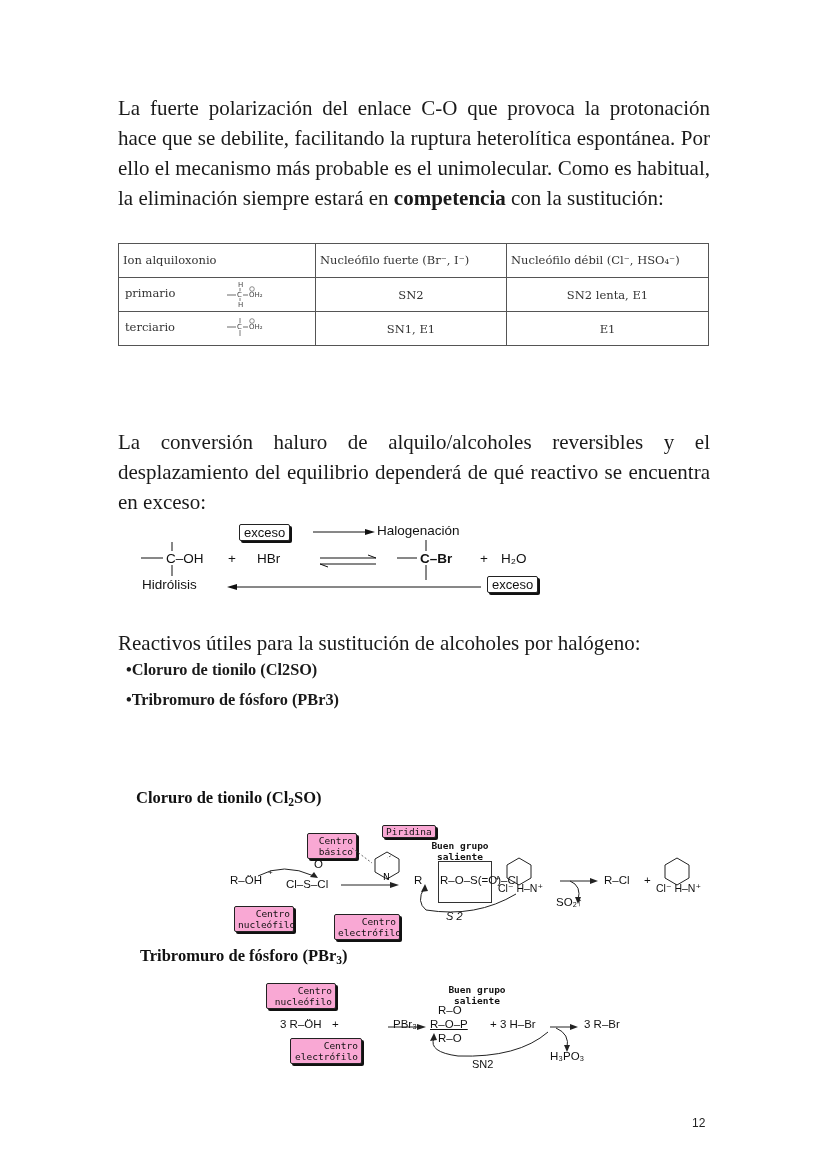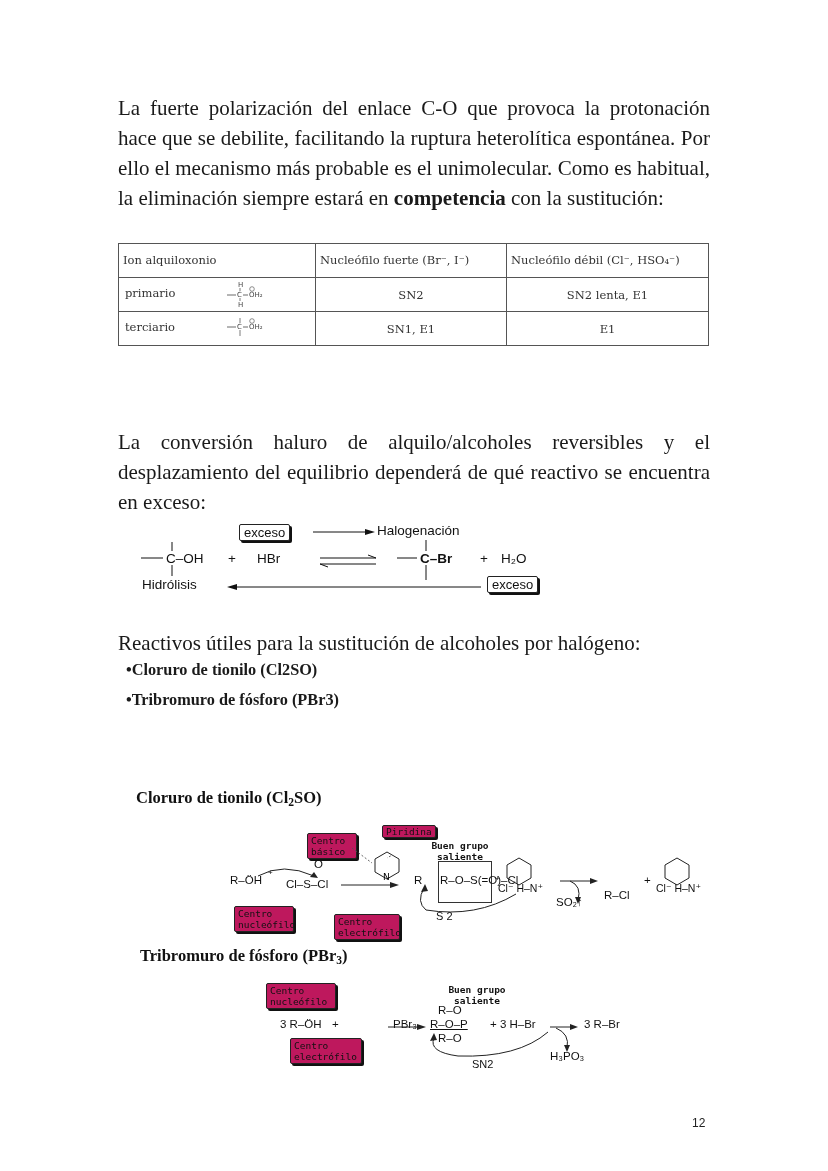--- a/index.html
+++ b/index.html
@@ -23,22 +23,22 @@
   .scheme { position:absolute; left:135px; top:518px; width:420px; height:85px;
             font-family:"Liberation Sans", "DejaVu Sans", sans-serif; font-size:13.5px; color:#111; }
   .abs { position:absolute; white-space:nowrap; }
   .boxlbl { border:1.2px solid #222; box-shadow:2px 2px 0 #111; padding:0 4px; border-radius:2px; background:#fff; font-size:13px; line-height:15px; }
   
   .bullet { position:absolute; left:118px; font-size:16.3px; font-weight:bold;margin-left:8px; }
   
   .rxn { position:absolute; left:118px; top:778px; width:592px; height:296px; background:#fff;
          font-family:"Liberation Sans", "DejaVu Sans", sans-serif; color:#111; }
   .rxn-title { position:absolute; font-family:"Liberation Serif", serif; font-weight:bold; font-size:16.5px; }
-  .cbox { position:absolute; border:1.1px solid #222; box-shadow:2px 2px 0 #111; background:#be185d;
-          font-family:"DejaVu Sans Mono", monospace; font-size:9.5px; line-height:11px; text-align:left; padding:1px 3px; border-radius:2px; }
+  .cbox { position:absolute; border:1.1px solid #222; box-shadow:2px 2px 0 #111; background:#f9a8d4;
+          font-family:"DejaVu Sans Mono", monospace; font-size:9.5px; line-height:11px; text-align:right; padding:1px 3px; border-radius:2px; }
   .lbl2 { position:absolute; font-family:"DejaVu Sans Mono", monospace; font-weight:bold; font-size:9.5px; line-height:11px; text-align:center; }
   .chem { position:absolute; font-size:11.5px; white-space:nowrap; }
   .pagenum { position:absolute; left:692px; top:1116px; font-family:"Liberation Sans", sans-serif; font-size:12px; color:#222; }
 </style>
 </head>
 <body>
 
 <div class="para" style="top:93px;">
   <span>La fuerte polarización del enlace C-O que provoca la protonación hace que se debilite, facilitando la ruptura heterolítica espontánea. Por ello el mecanismo más probable es el unimolecular. Como es habitual, la eliminación siempre estará en </span><b>competencia</b><span> con la sustitución:</span>
 </div>
@@ -180,30 +180,30 @@
   <span class="chem" style="left:322px; top:96px;">R–O–S(=O)–Cl</span>
   <span class="chem" style="left:377px; top:96px; font-size:8px;">+</span>
   <svg style="position:absolute; left:386px; top:78px;" width="34" height="30">
     <polygon points="15,2 27,9 27,22 15,29 3,22 3,9" fill="none" stroke="#222" stroke-width="1"></polygon>
   </svg>
   <span class="chem" style="left:380px; top:104px; font-size:10.5px;">Cl⁻ H–N⁺</span>
   <svg style="position:absolute; left:298px; top:104px;" width="120" height="36">
     <path d="M100 12 Q 60 36 10 28 Q 0 20 8 6" fill="none" stroke="#222" stroke-width="1"></path>
     <polygon points="9,2 5,10 12,9" fill="#222"></polygon>
   </svg>
-  <span class="chem" style="left:318px; top:132px; font-size:11px;">S  2</span>
+  <span class="chem" style="left:328px; top:132px; font-size:11px;font-style:italic;">S  2</span>
 
   <svg style="position:absolute; left:442px; top:98px;" width="40" height="30">
     <line x1="0" y1="5" x2="32" y2="5" stroke="#222" stroke-width="1"></line>
     <polygon points="38,5 30,2 30,8" fill="#222"></polygon>
     <path d="M10 5 Q 22 10 18 24" fill="none" stroke="#222" stroke-width="1"></path>
     <polygon points="18,28 15,21 21,21" fill="#222"></polygon>
   </svg>
   <span class="chem" style="left:438px; top:118px;">SO₂↑</span>
-  <span class="chem" style="left:486px; top:96px;margin-top:15px;">R–Cl</span>
+  <span class="chem" style="left:486px; top:96px;">R–Cl</span>
   <span class="chem" style="left:526px; top:96px;">+</span>
   <svg style="position:absolute; left:544px; top:78px;" width="34" height="30">
     <polygon points="15,2 27,9 27,22 15,29 3,22 3,9" fill="none" stroke="#222" stroke-width="1"></polygon>
   </svg>
   <span class="chem" style="left:538px; top:104px; font-size:10.5px;">Cl⁻ H–N⁺</span>
 
   <div class="rxn-title" style="left:22px; top:168px;">
     <span>Tribromuro de fósforo (PBr</span><sub>3</sub><span>)</span>
   </div>
   <div class="cbox" style="left:148px; top:205px; width:62px;">Centro nucleófilo</div>

